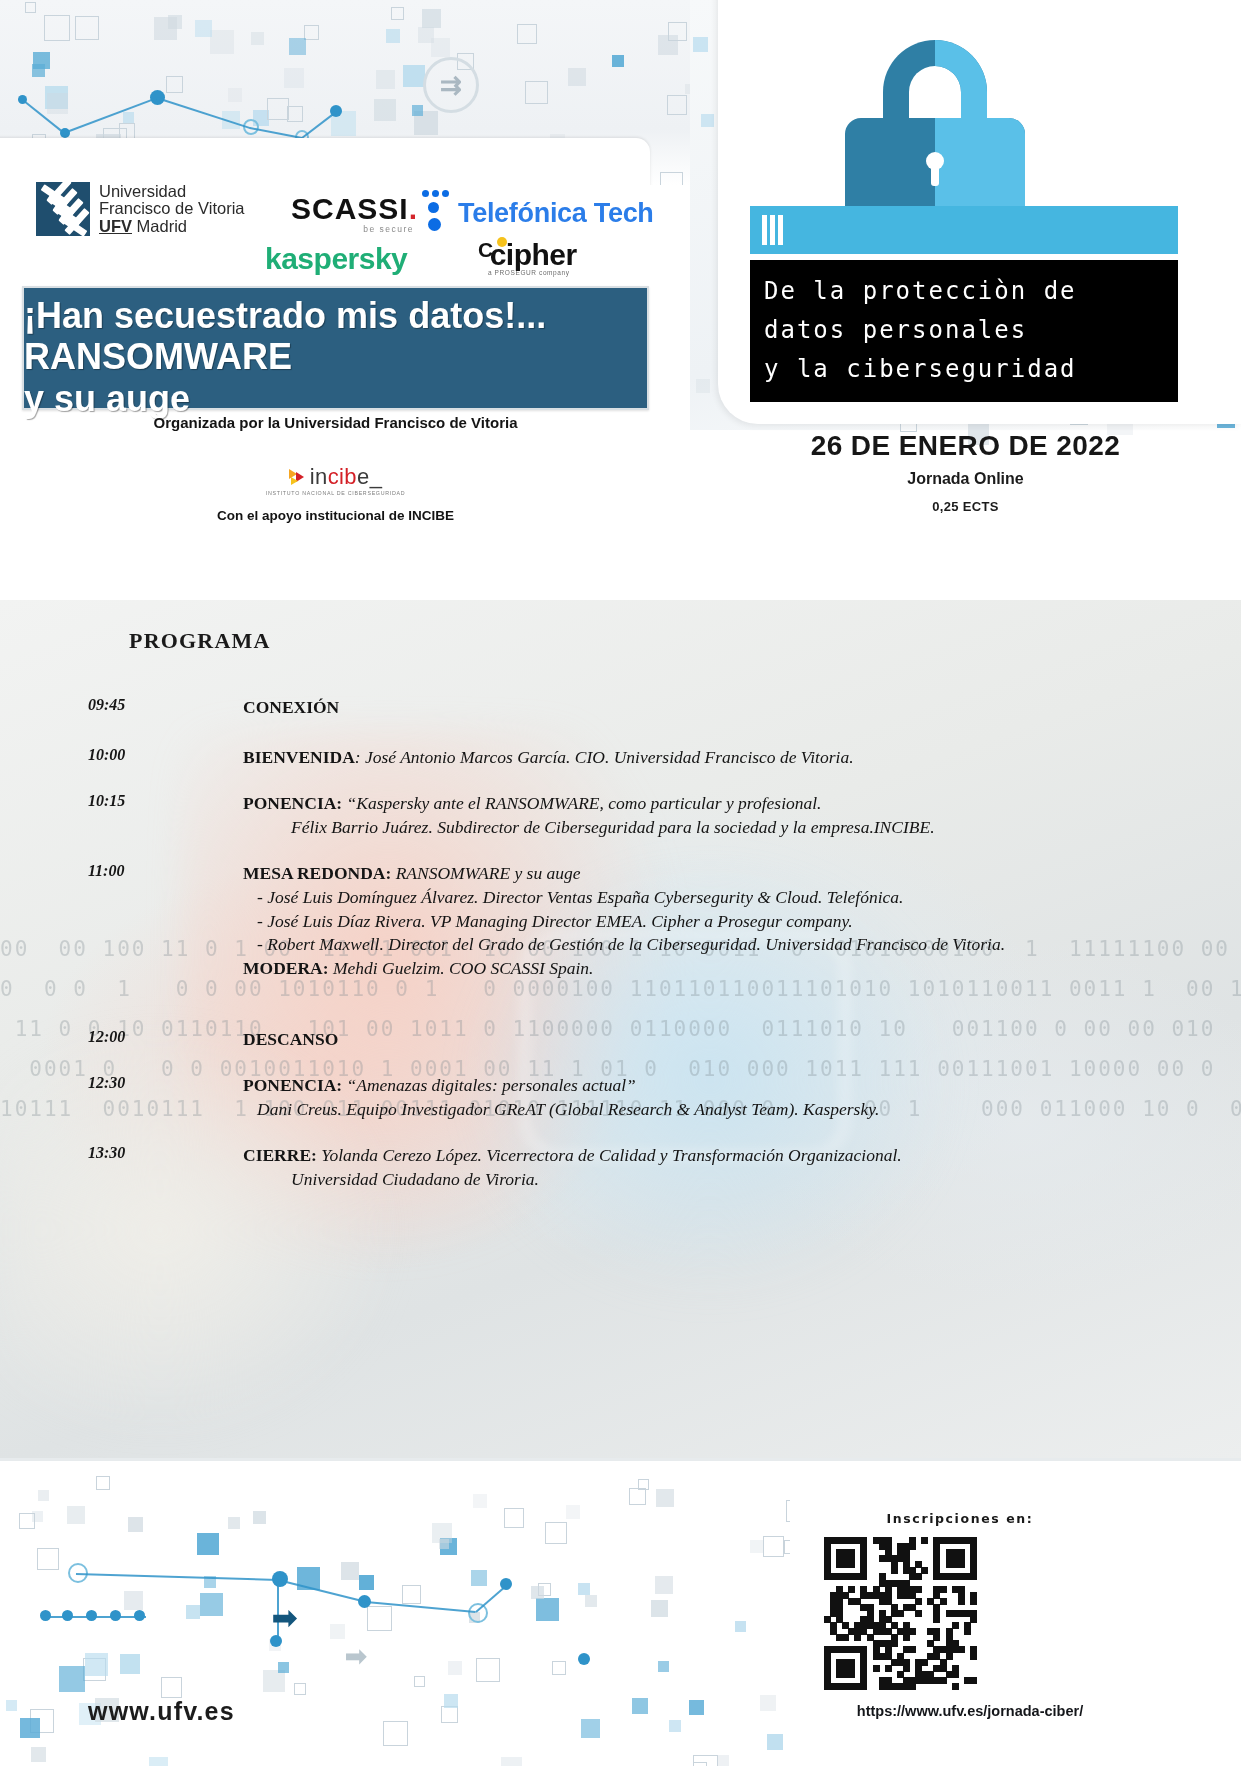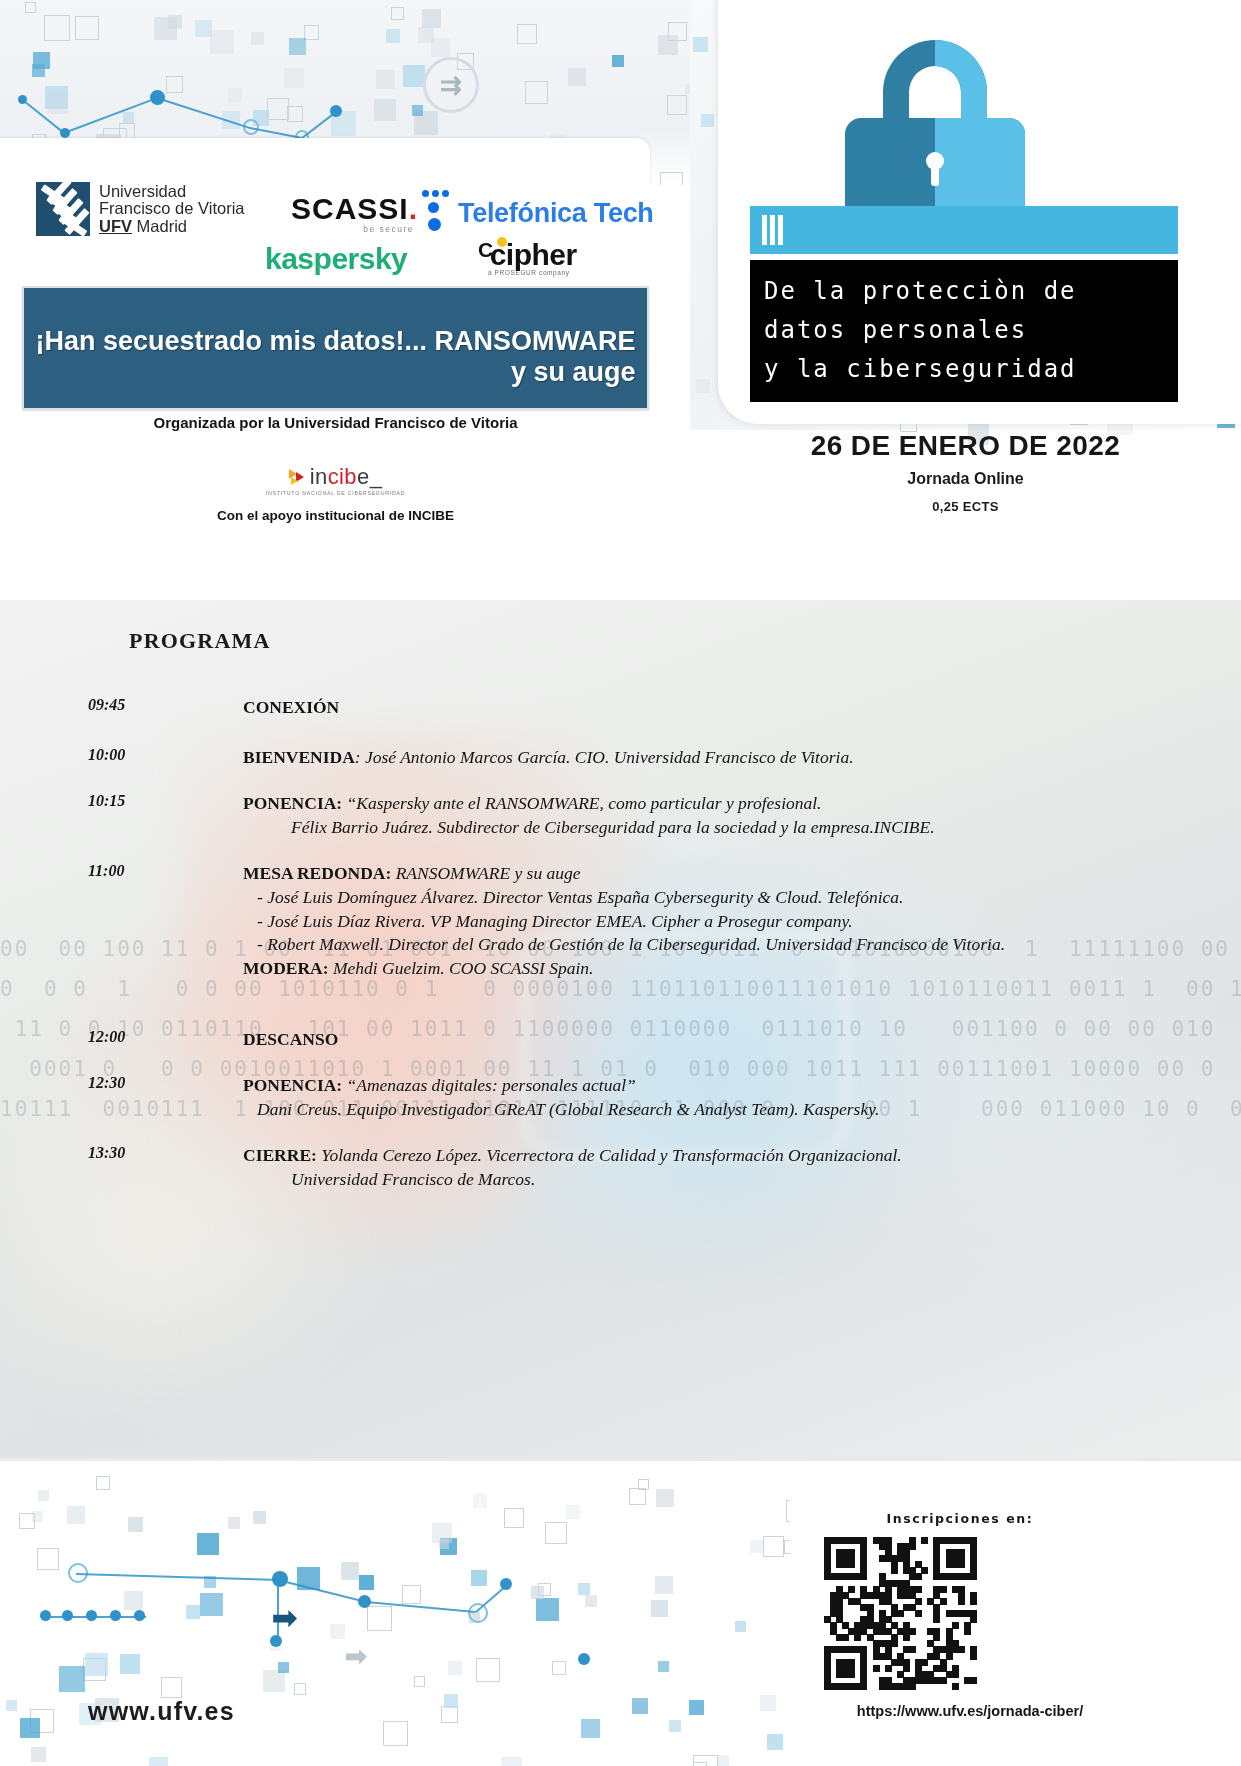--- a/index.html
+++ b/index.html
@@ -88,22 +88,22 @@
     position:absolute; left:22px; top:286px; width:627px; height:124px;
     background:#2c5f80; border:2px solid #d9dfe3;
     display:flex; flex-direction:column; align-items:center; justify-content:center;
     box-shadow:0 1px 2px rgba(0,0,0,.12);
   }
   .title-banner .tb1 {
     color:#fff; font-size:24px; font-weight:bold; letter-spacing:.6px;
     text-shadow:1px 1px 1px rgba(0,0,0,.35);
   }
   .title-banner .tb2 {
-    color:#fff; font-size:27px; font-weight:bold; margin-top:18px; line-height:1.14;
-    text-align:right; text-shadow:1px 1px 1px rgba(0,0,0,.35);
+    color:#fff; font-size:36px; font-weight:bold; margin-top:18px; line-height:1.14;
+    text-align:left; text-shadow:1px 1px 1px rgba(0,0,0,.35);
   }
   .organizada {
     position:absolute; left:0; top:414px; width:671px; text-align:center;
     font-size:15px; font-weight:bold; color:#141414;
   }
 
   
   .incibe-wrap { position:absolute; left:0; top:466px; width:671px; text-align:center; }
   .incibe-logo { display:inline-block; }
   .incibe-row { display:flex; align-items:center; justify-content:center; }
@@ -581,21 +581,21 @@
         <div class="ptime">12:30</div>
         <div class="pbody">
           <div><span class="hd">PONENCIA:</span><span class="it"> “Amenazas digitales: personales actual”</span></div>
           <div style="padding-left: 14px;"><span class="it">Dani Creus. Equipo Investigador GReAT (Global Research &amp; Analyst Team). Kaspersky.</span></div>
         </div>
       </div>
       <div class="prow" style="top: 544px;">
         <div class="ptime">13:30</div>
         <div class="pbody">
           <div><span class="hd">CIERRE:</span><span class="it"> Yolanda Cerezo López. Vicerrectora de Calidad y Transformación Organizacional.</span></div>
-          <div style="padding-left: 48px;"><span class="it">Universidad Francisco de Marcos.</span></div>
+          <div style="padding-left: 48px;"><span class="it">Universidad Ciudadano de Viroria.</span></div>
         </div>
       </div>
     </div>
 </div>
 
 <div class="footer">
   <div class="foot-tech" id="footPattern">
       <div class="sq" style="left: 629px; top: 13px; width: 17px; height: 17px;"></div>
       <div class="sqf" style="opacity: 0.34; left: 760px; top: 220px; width: 16px; height: 16px;"></div>
       <div class="sqf" style="opacity: 0.72; left: 253px; top: 36px; width: 13px; height: 13px;"></div>

